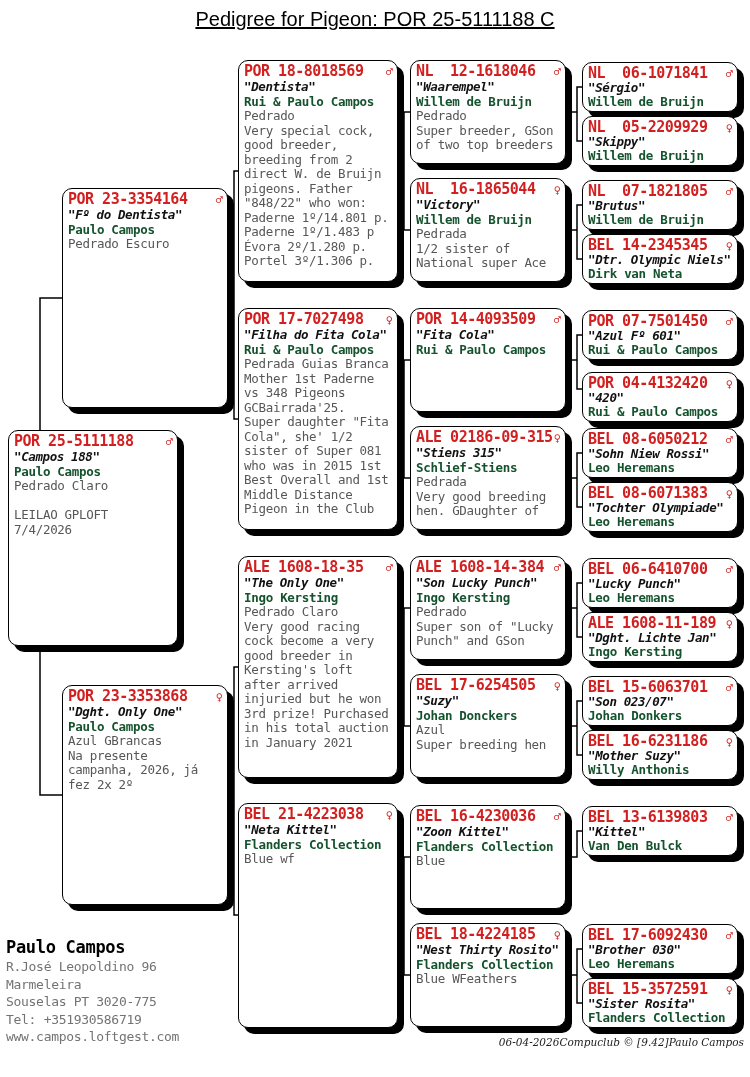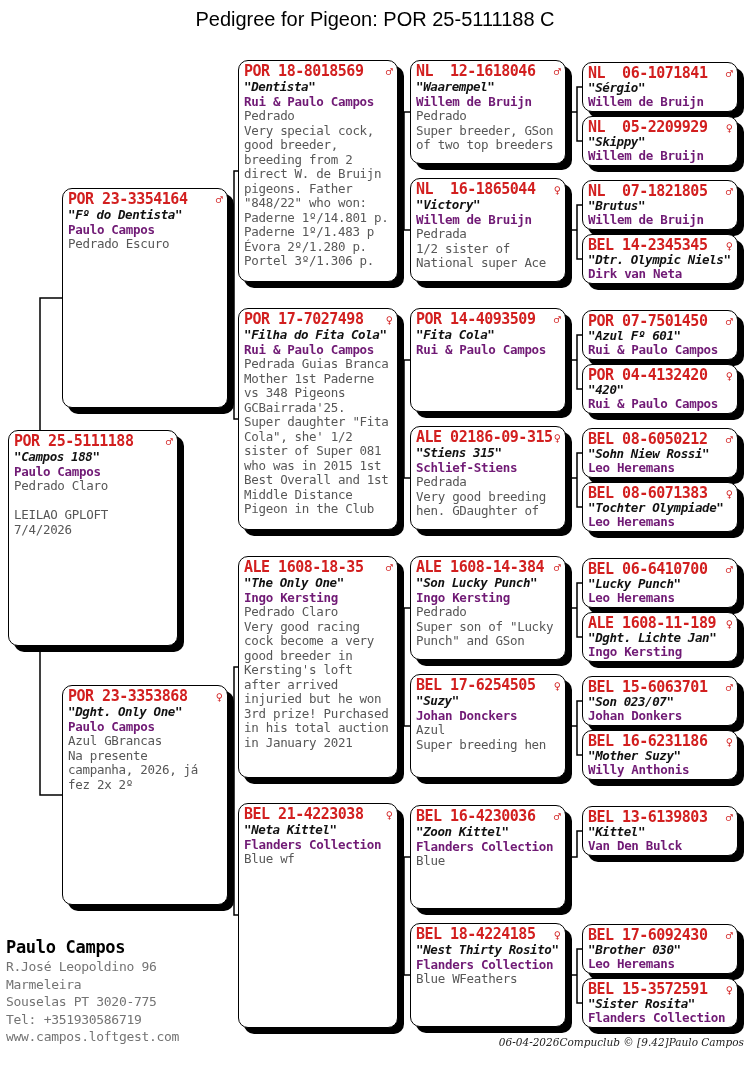--- a/index.html
+++ b/index.html
@@ -1,30 +1,30 @@
 <!DOCTYPE html>
 <html><head>
 <meta charset="utf-8">
 <style>
   html,body{margin:0;padding:0;background:#fff;}
   .page{position:relative;width:750px;height:1077px;background:#fff;overflow:hidden;
         font-family:"DejaVu Sans Mono",monospace;}
   .title{position:absolute;top:8px;left:0;width:100%;text-align:center;
-         font-family:"Liberation Sans",sans-serif;font-size:20px;color:#000;}
+         font-family:"Liberation Sans",sans-serif;font-size:20px;color:#000;text-decoration:underline;}
   svg.lines{position:absolute;top:0;left:0;}
   .pbox{position:absolute;box-sizing:border-box;background:#fff;border:1.5px solid #000;
         border-radius:10px;box-shadow:6px 6px 0 #000;padding:2px 5px;overflow:hidden;}
   .hdr{position:relative;font-weight:bold;font-size:15px;line-height:17px;
        color:#d21f1f;white-space:pre;letter-spacing:-0.5px;padding-right:10px;}
   .sex{position:absolute;right:-1px;top:1px;font-size:12px;font-weight:bold;color:#d21f1f;
        letter-spacing:0;}
   .pname{font-style:italic;font-weight:bold;font-size:12.5px;line-height:14.5px;
          letter-spacing:-0.4px;color:#111;white-space:pre;}
   .breeder{font-weight:bold;font-size:12.5px;line-height:14.5px;letter-spacing:-0.3px;
-           color:#701a75;white-space:pre;}
+           color:#14532d;white-space:pre;}
   .details{font-size:12.5px;line-height:14.5px;letter-spacing:-0.3px;color:#575757;
            white-space:pre-line;}
   .small .hdr{line-height:16px;}
   .small .pname,.small .breeder{line-height:14px;}
   .contact{position:absolute;left:6px;top:936px;}
   .contact .cname{font-weight:bold;font-size:17px;line-height:22px;color:#000;letter-spacing:-0.3px;}
   .contact .clines{font-size:13px;line-height:17.5px;color:#737373;white-space:pre-line;letter-spacing:-0.3px;}
   .footnote{position:absolute;right:6px;top:1036px;text-align:right;
             font-family:"DejaVu Serif",serif;font-style:italic;font-size:10.5px;color:#222;}
   .footnote span{}
@@ -210,21 +210,21 @@
   <div class="pbox small" style="left:582px;top:234px;width:156px;height:50px">
     <div class="hdr"><span>BEL 14-2345345</span><span class="sex">♀</span></div>
     <div class="pname">"Dtr. Olympic Niels"</div>
     <div class="breeder">Dirk van Neta</div>
   </div>
   <div class="pbox small" style="left:582px;top:310px;width:156px;height:50px">
     <div class="hdr"><span>POR 07-7501450</span><span class="sex">♂</span></div>
     <div class="pname">"Azul Fº 601"</div>
     <div class="breeder">Rui &amp; Paulo Campos</div>
   </div>
-  <div class="pbox small" style="left:582px;top:364px;width:156px;height:50px">
+  <div class="pbox small" style="left:582px;top:372px;width:156px;height:50px">
     <div class="hdr"><span>POR 04-4132420</span><span class="sex">♀</span></div>
     <div class="pname">"420"</div>
     <div class="breeder">Rui &amp; Paulo Campos</div>
   </div>
   <div class="pbox small" style="left:582px;top:428px;width:156px;height:50px">
     <div class="hdr"><span>BEL 08-6050212</span><span class="sex">♂</span></div>
     <div class="pname">"Sohn Niew Rossi"</div>
     <div class="breeder">Leo Heremans</div>
   </div>
   <div class="pbox small" style="left:582px;top:482px;width:156px;height:50px">

